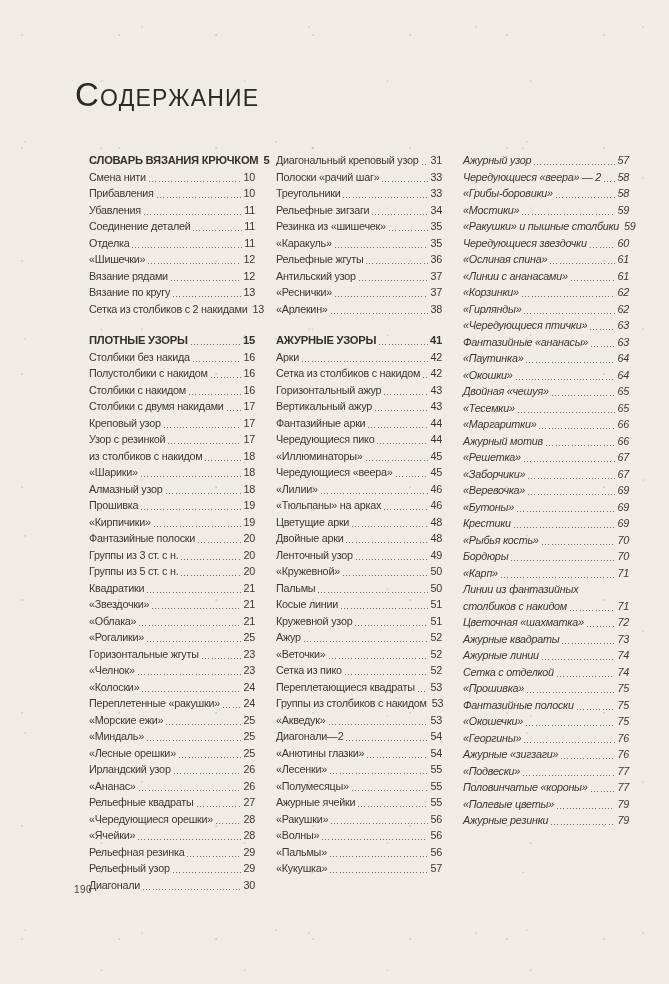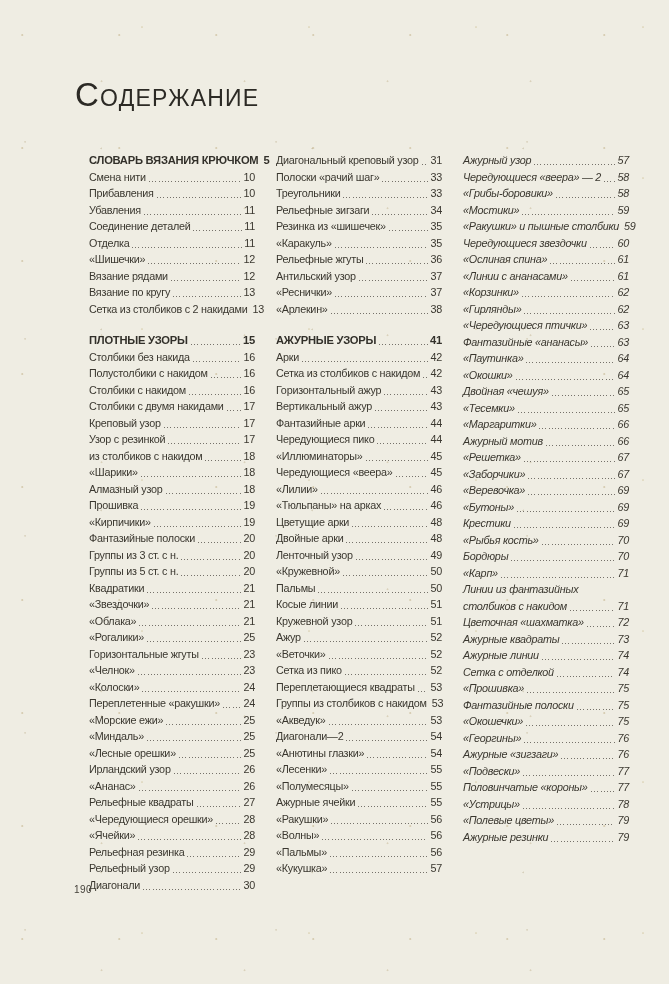--- a/index.html
+++ b/index.html
@@ -682,25 +682,20 @@
         <span class="lbl">«Подвески»</span>
         <span class="leader"></span>
         <span class="pg">77</span>
       </div>
       <div class="row">
         <span class="lbl">Половинчатые «короны»</span>
         <span class="leader"></span>
         <span class="pg">77</span>
       </div>
       <div class="row">
-        <span class="lbl">«Устрицы»</span>
-        <span class="leader"></span>
-        <span class="pg">78</span>
-      </div>
-      <div class="row">
         <span class="lbl">«Полевые цветы»</span>
         <span class="leader"></span>
         <span class="pg">79</span>
       </div>
       <div class="row">
         <span class="lbl">Ажурные резинки</span>
         <span class="leader"></span>
         <span class="pg">79</span>
       </div>
     </div>

